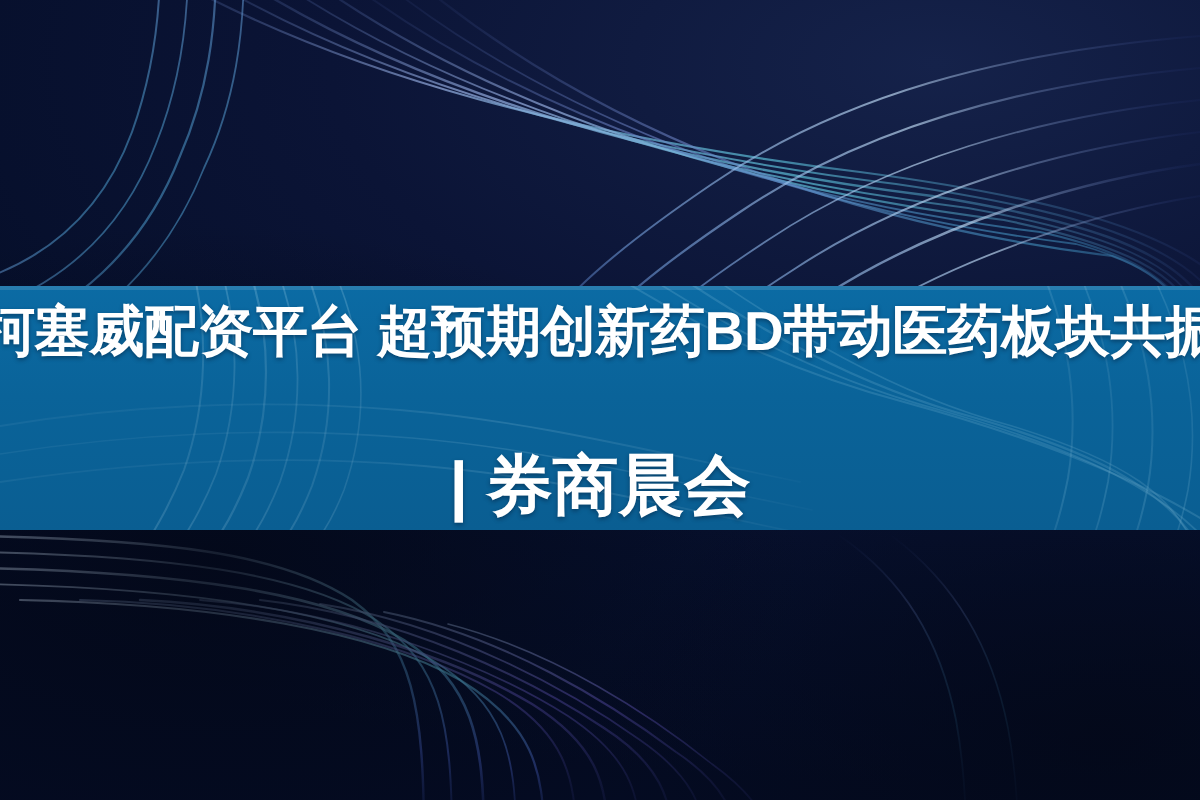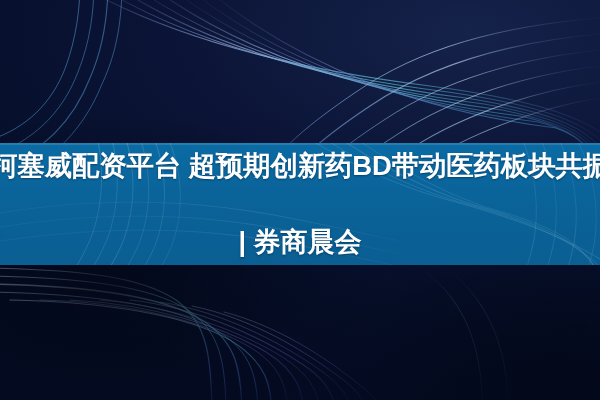--- a/index.html
+++ b/index.html
@@ -85,21 +85,21 @@
     line-height: 43px;
     letter-spacing: 0px;
     white-space: nowrap;
     text-shadow: 0 1px 2px rgba(0,20,45,0.45);
   }
   .title-line.line1 {
     font-size: 27.5px;
     letter-spacing: -0.2px;
   }
   .title-line.line2 {
-    font-size: 27px;
+    font-size: 33px;
   }
 </style>
 </head>
 <body>
 
 <div id="stage">
 
   <div class="bg-base"></div>
 
   <svg class="svg-layer" viewBox="0 0 600 400" preserveAspectRatio="none">

